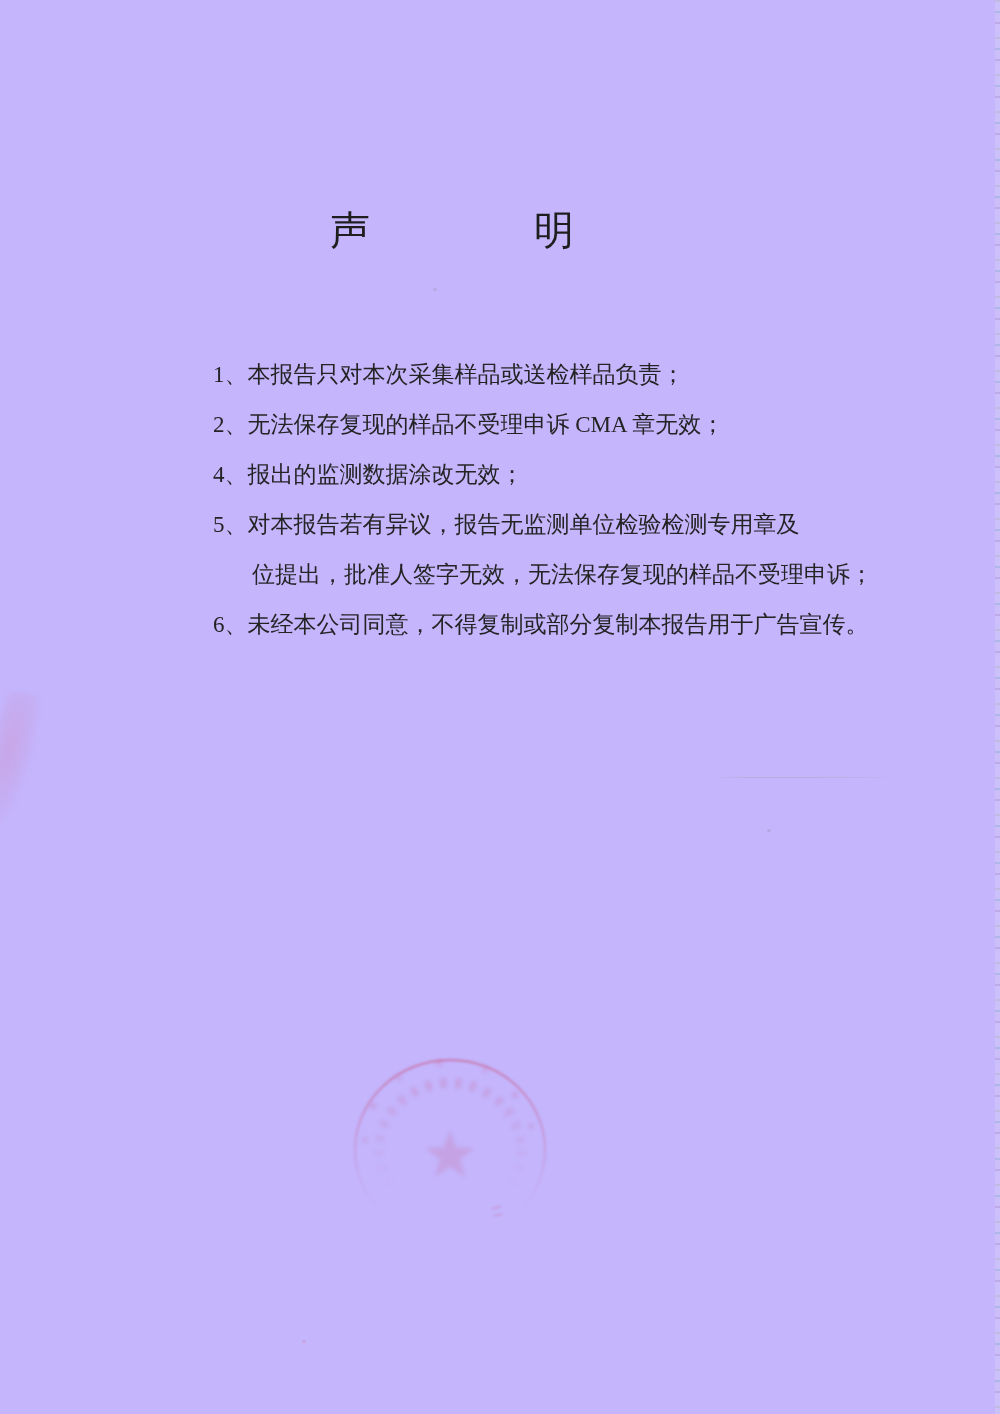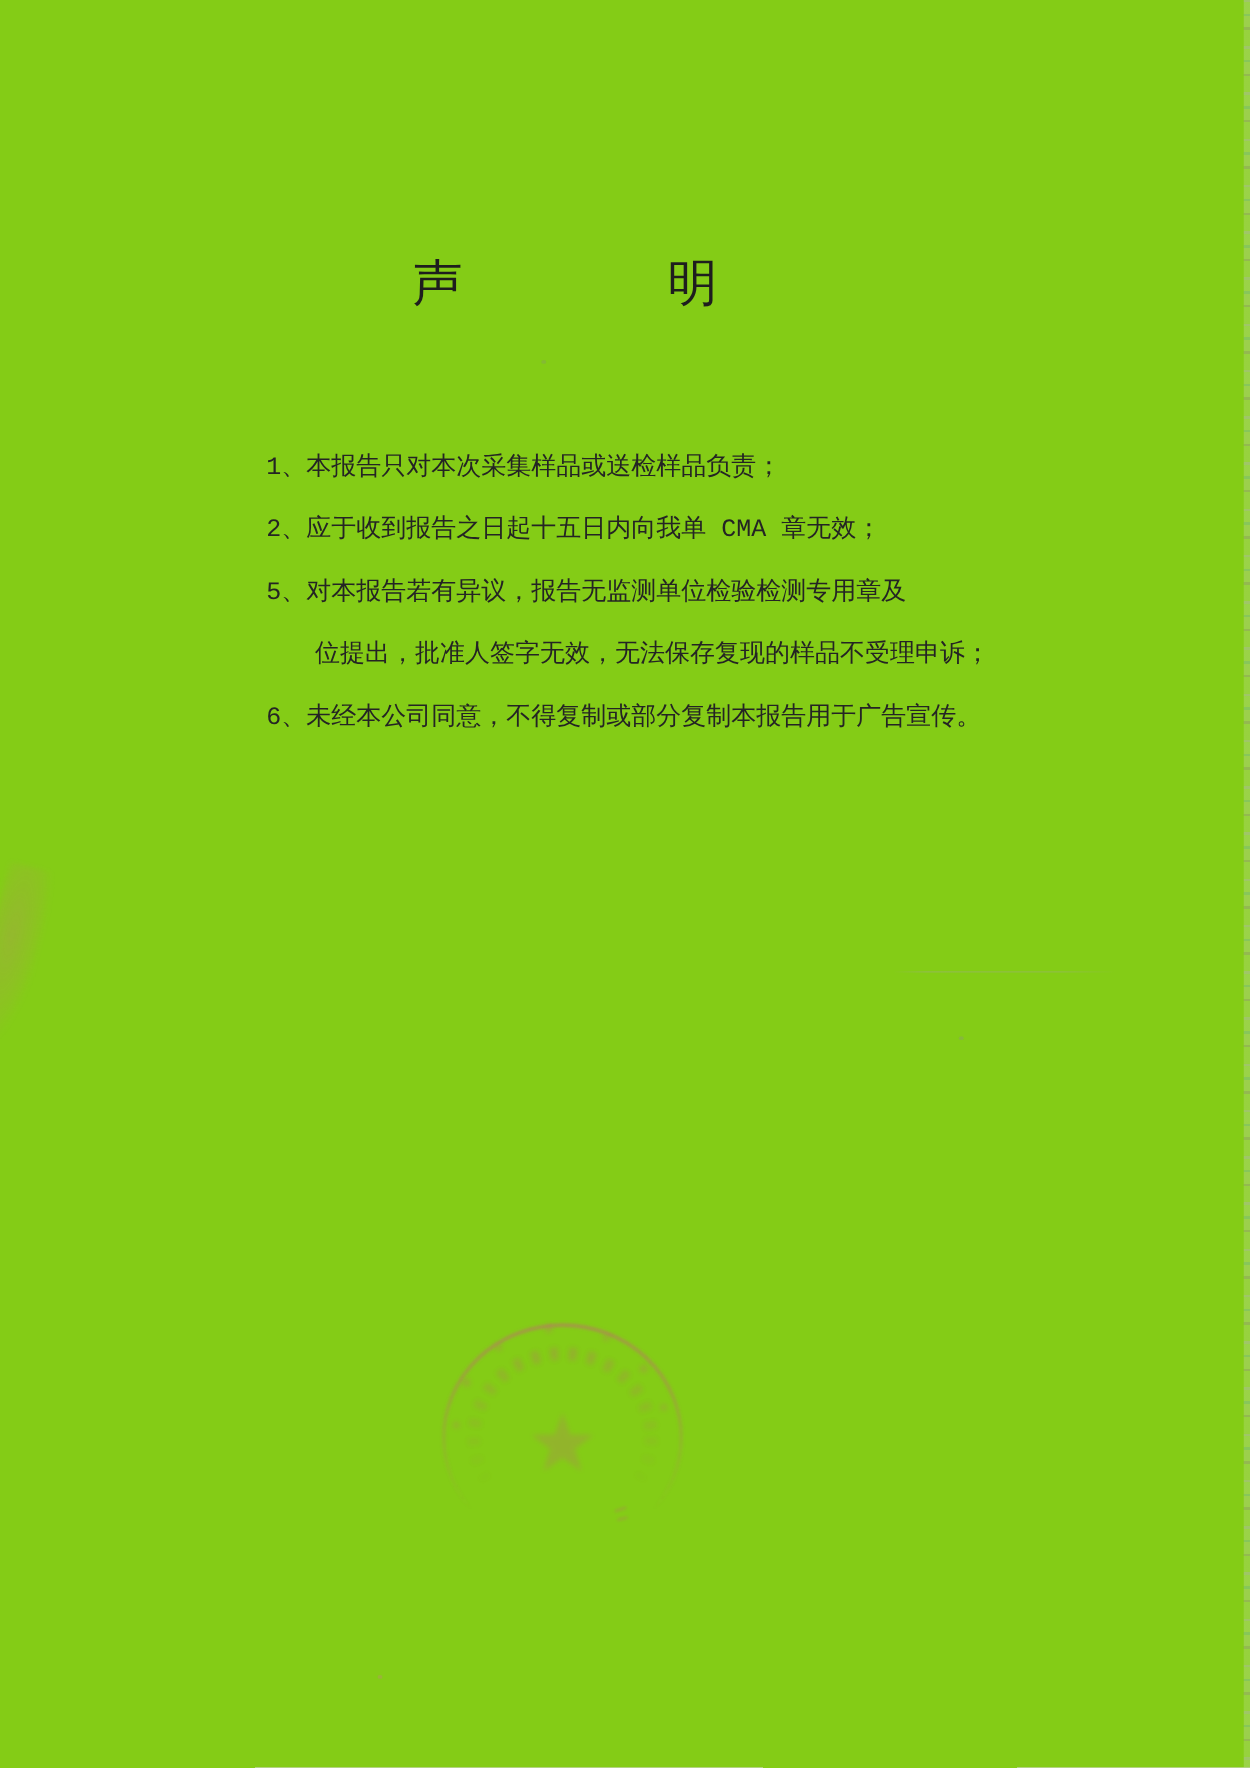--- a/index.html
+++ b/index.html
@@ -1,42 +1,42 @@
 <!DOCTYPE html>
 <html><head>
 <meta charset="utf-8">
 <style>
   html,body{margin:0;padding:0;background:#d8d8d8;}
   .page{
     position:relative;
     width:1000px;height:1414px;
     margin:0 auto;
-    background:#84cc16;
+    background:#c4b5fd;
     overflow:hidden;
-    font-family:Liberation Mono, monospace;
+    font-family:Liberation Serif, serif;
     color:#222;
   }
   .title{
     position:absolute;
     left:330px;top:207px;
     margin:0;
     font-size:40px;
     font-weight:normal;
     line-height:48px;
     letter-spacing:164px;
     white-space:nowrap;
     color:#1e1e1e;
   }
   .statement-list{
     position:absolute;
     left:213px;top:350px;
     width:730px;
     margin:0;padding:0;
     list-style:none;
-    font-size:20px;
+    font-size:23px;
     line-height:50px;
     color:#242424;
   }
   .statement-list .line{white-space:nowrap;}
   .statement-list .line.cont{padding-left:39px;}
   .statement-list li:nth-child(6){margin-left:14px;margin-top:2px;}
   .num{display:inline;}
 
   
   .seal{
@@ -75,21 +75,24 @@
 
 <div class="page">
 
   <h1 class="title">声明</h1>
 
   <ol class="statement-list">
       <li class="item">
       <div class="line first"><span class="num">1、</span><span class="txt">本报告只对本次采集样品或送检样品负责；</span></div>
     </li>
       <li class="item">
-      <div class="line first"><span class="num">2、</span><span class="txt">应于收到报告之日起十五日内向我单 CMA 章无效；</span></div>
+      <div class="line first"><span class="num">2、</span><span class="txt">无法保存复现的样品不受理申诉 CMA 章无效；</span></div>
+    </li>
+      <li class="item">
+      <div class="line first"><span class="num">4、</span><span class="txt">报出的监测数据涂改无效；</span></div>
     </li>
       <li class="item">
       <div class="line first"><span class="num">5、</span><span class="txt">对本报告若有异议，报告无监测单位检验检测专用章及</span></div>
     <div class="line cont">位提出，批准人签字无效，无法保存复现的样品不受理申诉；</div>
       </li>
       <li class="item">
       <div class="line first"><span class="num">6、</span><span class="txt">未经本公司同意，不得复制或部分复制本报告用于广告宣传。</span></div>
     </li>
     </ol>
 

